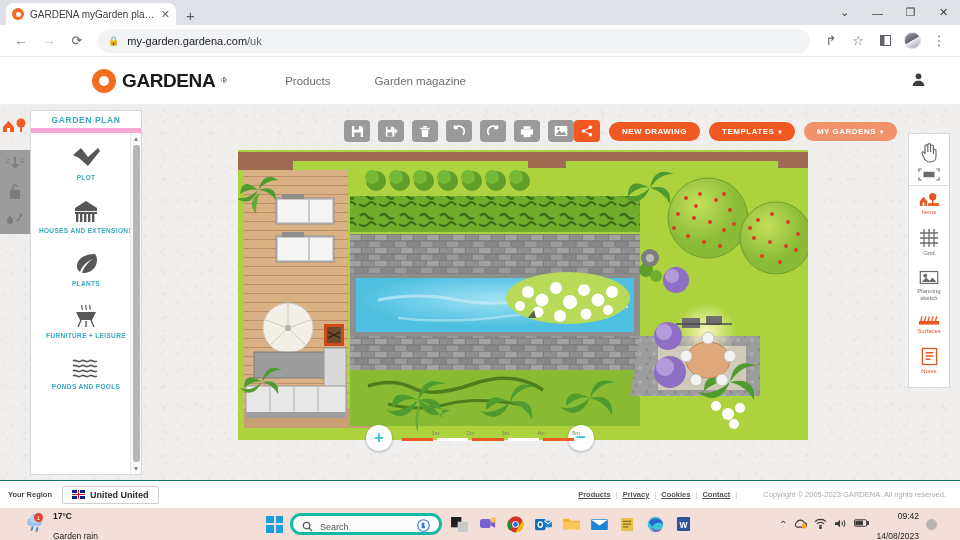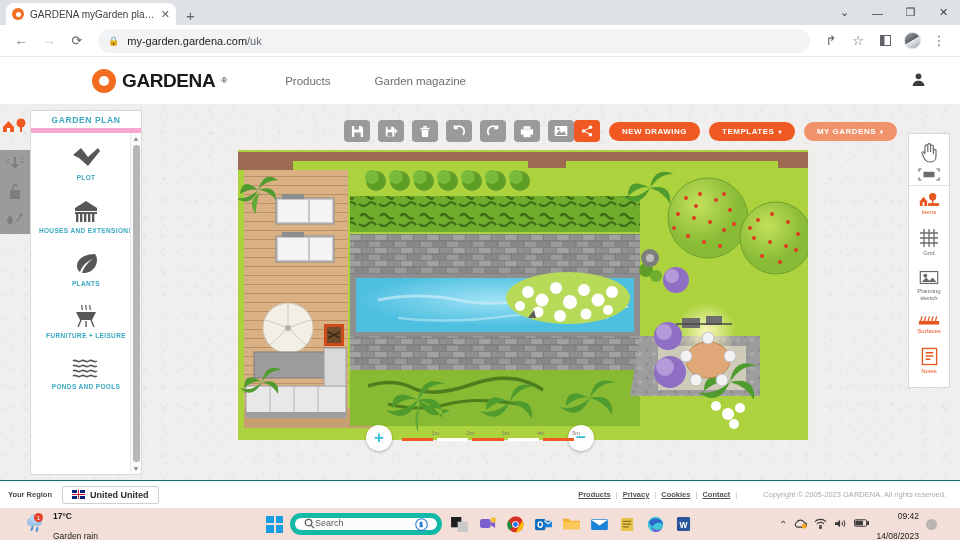--- a/index.html
+++ b/index.html
@@ -315,22 +315,22 @@
     position: absolute; left: 50%; transform: translateX(-50%);
     display: flex; align-items: center; gap: 7px;
   }
   .win-logo {
     width: 17px; height: 17px; display: grid; grid-template-columns: 1fr 1fr;
     grid-template-rows: 1fr 1fr; gap: 2px; cursor: pointer;
   }
   .win-logo span { background: #1b9de2; }
   .search-pill {
     width: 152px; height: 22px; background: #fdfcfc; border-radius: 12px;
-    display: flex; align-items: flex-start; padding: 0 9px; 
-    cursor: text; border: 5px solid #14b8a6;
+    display: flex; align-items: flex-end; padding: 0 9px; gap: 7px;
+    cursor: text; border: 3px solid #14b8a6;
   }
   .search-pill .s-label { font-size: 9px; color: #5a5a5a; flex: 1; }
   .task-icon {
     width: 21px; height: 21px; display: flex; align-items: center;
     justify-content: center; cursor: pointer; position: relative;
     font-size: 12px; flex: none;
   }
   .tb-right-sys {
     margin-left: auto; display: flex; align-items: center; gap: 7px;
     padding-right: 4px;

